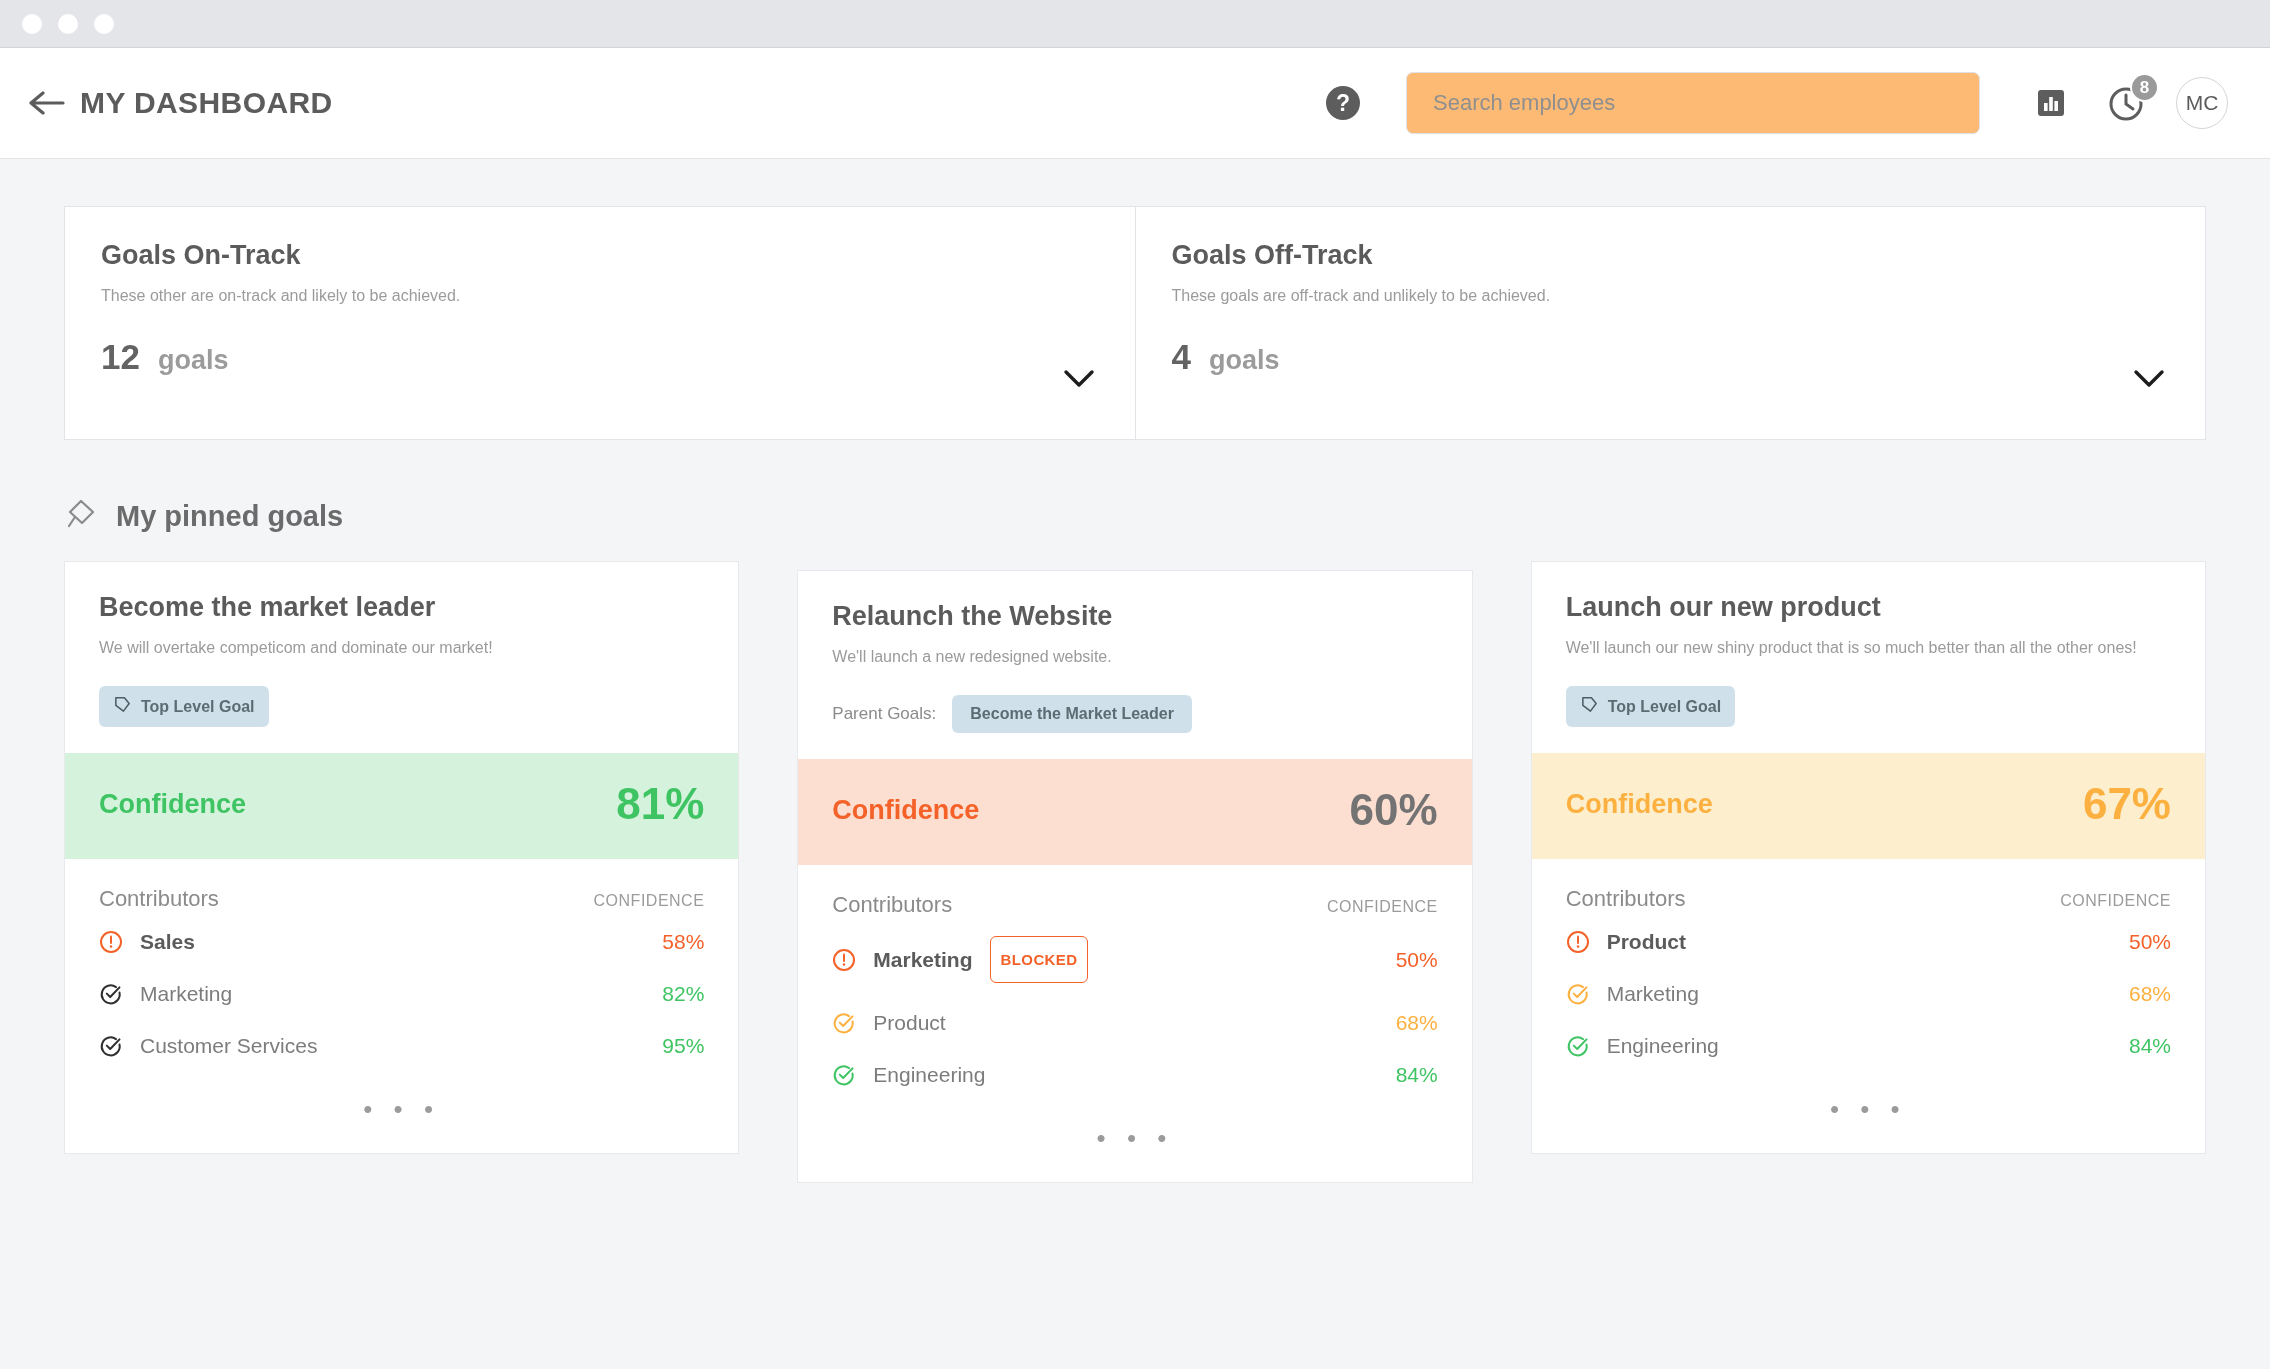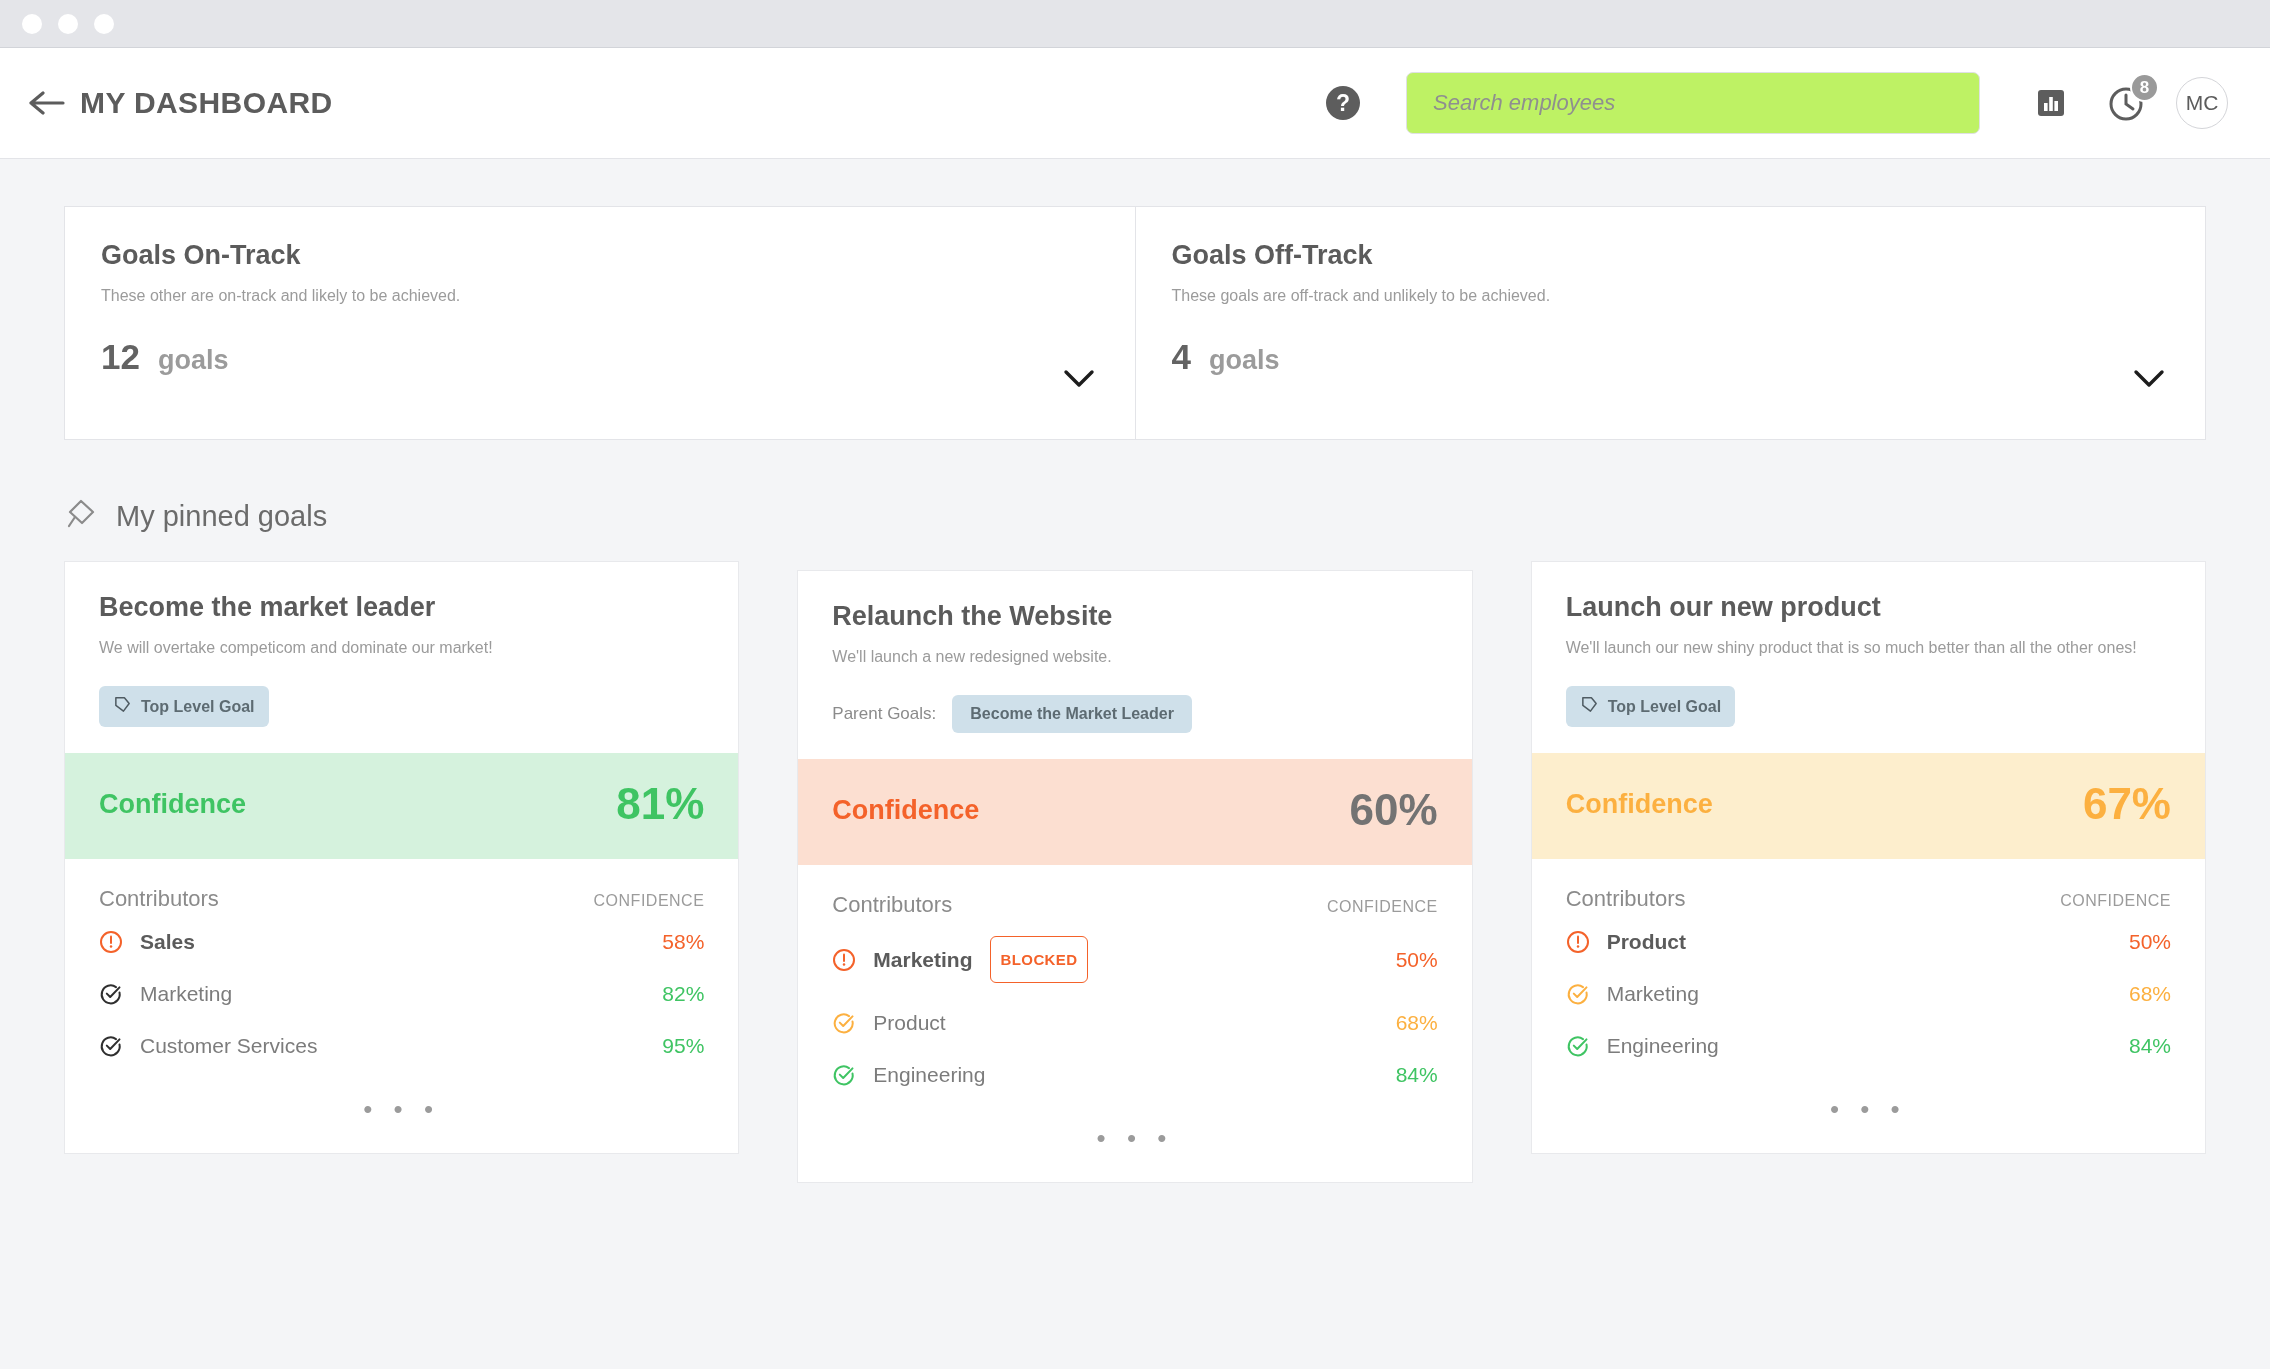--- a/index.html
+++ b/index.html
@@ -57,27 +57,26 @@
     background: #5d5d5d; color: #ffffff;
     font-size: 23px; font-weight: bold;
     display: flex; align-items: center; justify-content: center;
     cursor: pointer;
     margin-right: 46px;
   }
   .search-box {
     width: 574px; height: 62px;
     border: 1px solid #dfe0e4;
     border-radius: 7px;
-    background: #bef264;
+    background: #fdba74;
     padding: 0 26px;
     font-size: 22px;
     color: #4a4a4a;
     font-family: "Liberation Sans", sans-serif;
     outline: none;
-    font-style: italic;
   }
   .search-box::placeholder { color: #8f8f8f; }
   .reports-icon { margin-left: 56px; cursor: pointer; display:flex; }
   .clock-wrap { margin-left: 42px; position: relative; cursor: pointer; display:flex; }
   .badge {
     position: absolute; top: -11px; right: -13px;
     min-width: 29px; height: 29px; border-radius: 50%;
     background: #9a9a9a; color: #ffffff;
     font-size: 17px; font-weight: bold;
     display: flex; align-items: center; justify-content: center;
@@ -119,21 +118,21 @@
     position: absolute; right: 40px; bottom: 50px;
     width: 32px; height: 20px;
   }
 
   
   .section-head {
     display: flex; align-items: center;
     margin: 57px 0 26px 64px;
     gap: 18px;
   }
-  .section-title { font-size: 29px; font-weight: normal; color: #6b6b6b; }
+  .section-title { font-size: 29px; font-weight: bold; color: #6b6b6b; }
 
   .goals-row {
     display: flex;
     padding: 0 64px;
     gap: 58px;
     align-items: flex-start;
   }
   .goal-card {
     flex: 1 1 0;
     background: #ffffff;

